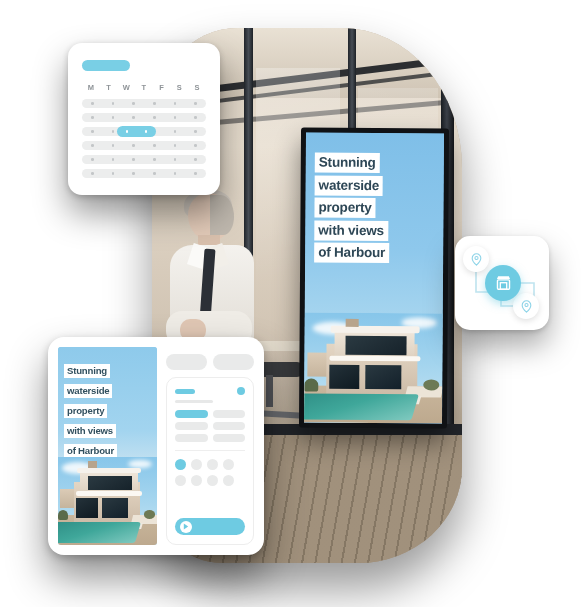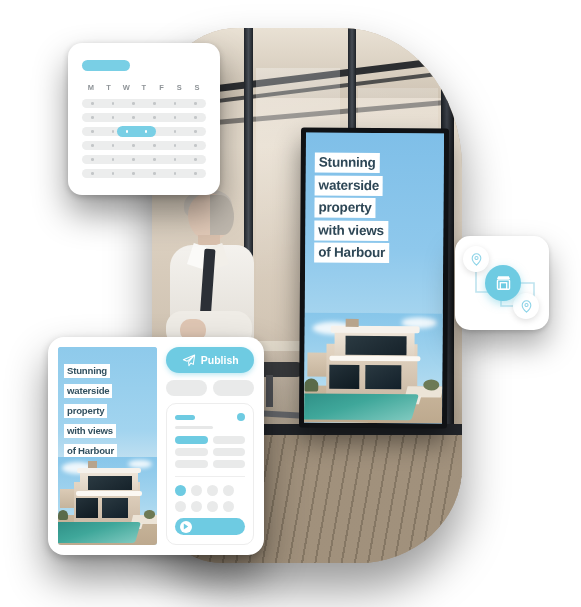--- a/index.html
+++ b/index.html
@@ -511,26 +511,20 @@
           <div class="v-terr"></div>
           <div class="v-pool-edge"></div>
           <div class="v-pool"></div>
           <div class="v-bush"></div>
           <div class="v-bush2"></div>
         </div>
       </div>
     </div>
 
     <div class="ed-panel">
-      <div class="publish-btn">
-        <svg width="14" height="13" viewBox="0 0 15 14">
-          <path d="M13.6 1.1 1.4 6.1l4.2 1.6 6.6-5.2-5.1 5.9.3 4.2 2.1-2.9 2.6 1.5z" fill="none" stroke="#ffffff" stroke-width="1.1" stroke-linejoin="round"></path>
-        </svg>
-        <span>Publish</span>
-      </div>
 
       <div class="ghost-row">
         <div class="ghost-btn"></div>
         <div class="ghost-btn"></div>
       </div>
 
       <div class="form-box">
         <div class="fb-top">
           <div class="fb-chip"></div>
           <div class="fb-circle"></div>

